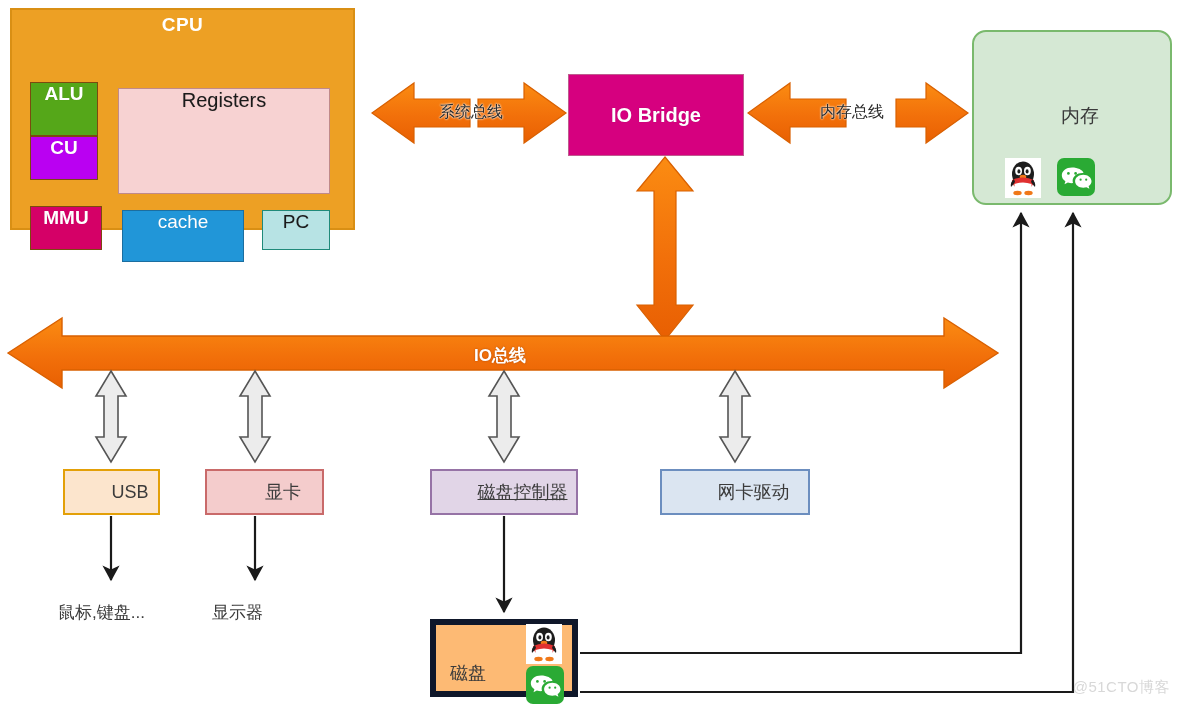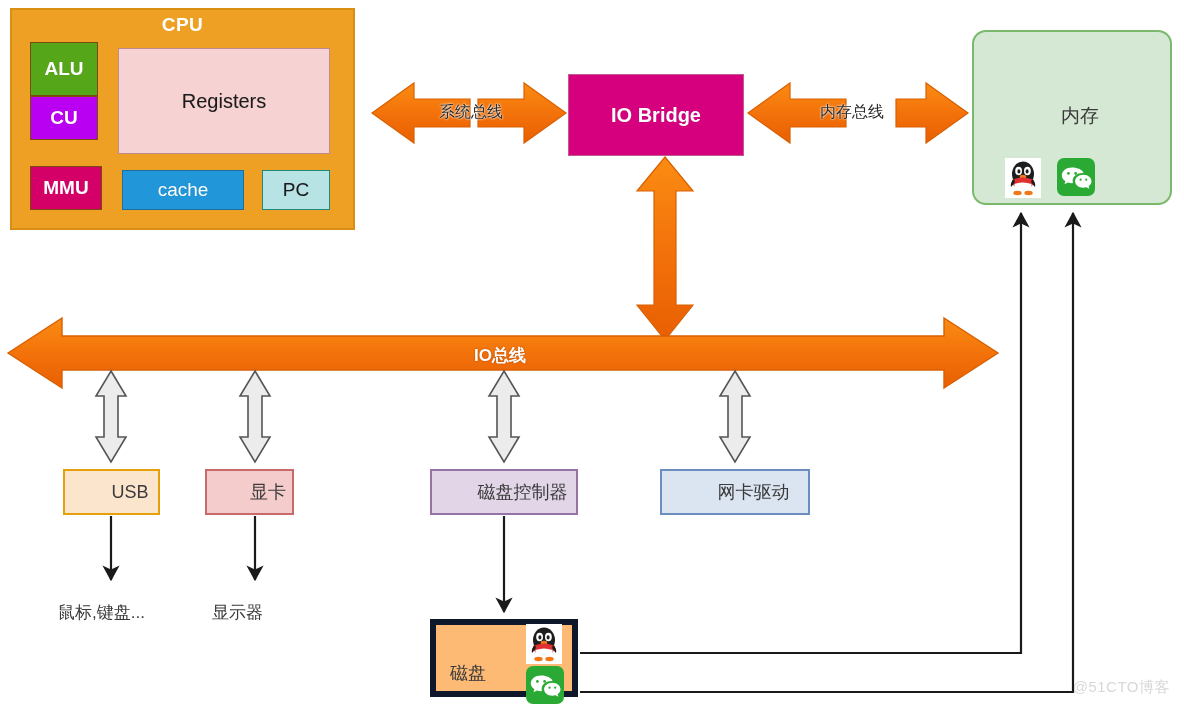--- a/index.html
+++ b/index.html
@@ -27,43 +27,44 @@
   }
   #cpu-title {
     left: 10px; top: 14px; width: 345px;
     text-align: center;
     color: #ffffff;
     font-size: 19px;
     font-weight: bold;
     letter-spacing: .5px;
   }
   .cpu-sub {
-    display: flex; align-items: center; justify-content: center;
+    display: flex; align-items: flex-start; justify-content: center;
     font-size: 19px; font-weight: bold;
     text-shadow: 0 0 1px rgba(0,0,0,.15);
+    margin-top: 40px;
   }
   #alu-box {
     left: 30px; top: 42px; width: 68px; height: 54px;
     background: #55a719; border: 1px solid #7b4a0f; color: #ffffff;
   }
   #cu-box {
     left: 30px; top: 96px; width: 68px; height: 44px;
     background: #ba00f2; border: 1px solid #7b4a0f; color: #ffffff;
   }
   #mmu-box {
     left: 30px; top: 166px; width: 72px; height: 44px;
     background: #d50067; border: 1px solid #7b4a0f; color: #ffffff;
   }
   #registers-box {
     left: 118px; top: 48px; width: 212px; height: 106px;
     background: #f7d2d2; border: 1px solid #c08a8a; color: #1a1a1a;
     font-size: 20px; font-weight: normal;
   }
   #cache-box {
-    left: 122px; top: 170px; width: 122px; height: 40px;
+    left: 122px; top: 170px; width: 122px; height: 52px;
     background: #2196d8; border: 1px solid #1b6ea0; color: #ffffff;
     font-size: 19px; font-weight: normal;
   }
   #pc-box {
     left: 262px; top: 170px; width: 68px; height: 40px;
     background: #b7e3e4; border: 1px solid #1f8a7a; color: #1a1a1a;
     font-size: 19px; font-weight: normal;
   }
 
   
@@ -107,26 +108,26 @@
   .device-box {
     display: flex; align-items: center; justify-content: center;
     font-size: 18px; color: #3b3b3b; padding-left: 37px;
   }
   #usb-box {
     left: 63px; top: 469px; width: 97px; height: 46px;
     background: #fce5cd; border: 2px solid #e0a game;
   }
   #usb-box { border: 2px solid #e3a008; }
   #gpu-box {
-    left: 205px; top: 469px; width: 89px; height: 46px;
+    left: 205px; top: 469px; width: 119px; height: 46px;
     background: #f4cccc; border: 2px solid #c96a6a;
   }
   #disk-ctrl-box {
     left: 430px; top: 469px; width: 148px; height: 46px;
-    background: #e1d5e7; border: 2px solid #9673a6;
+    background: #e1d5e7; border: 2px solid #9673a6; text-decoration: underline;
   }
   #nic-box {
     left: 660px; top: 469px; width: 150px; height: 46px;
     background: #dbe5f1; border: 2px solid #6c8ebf;
   }
   #disk-box {
     left: 430px; top: 619px; width: 148px; height: 78px;
     background: #fdba74; border: 6px solid #0f172a;
   }
   #disk-label {

